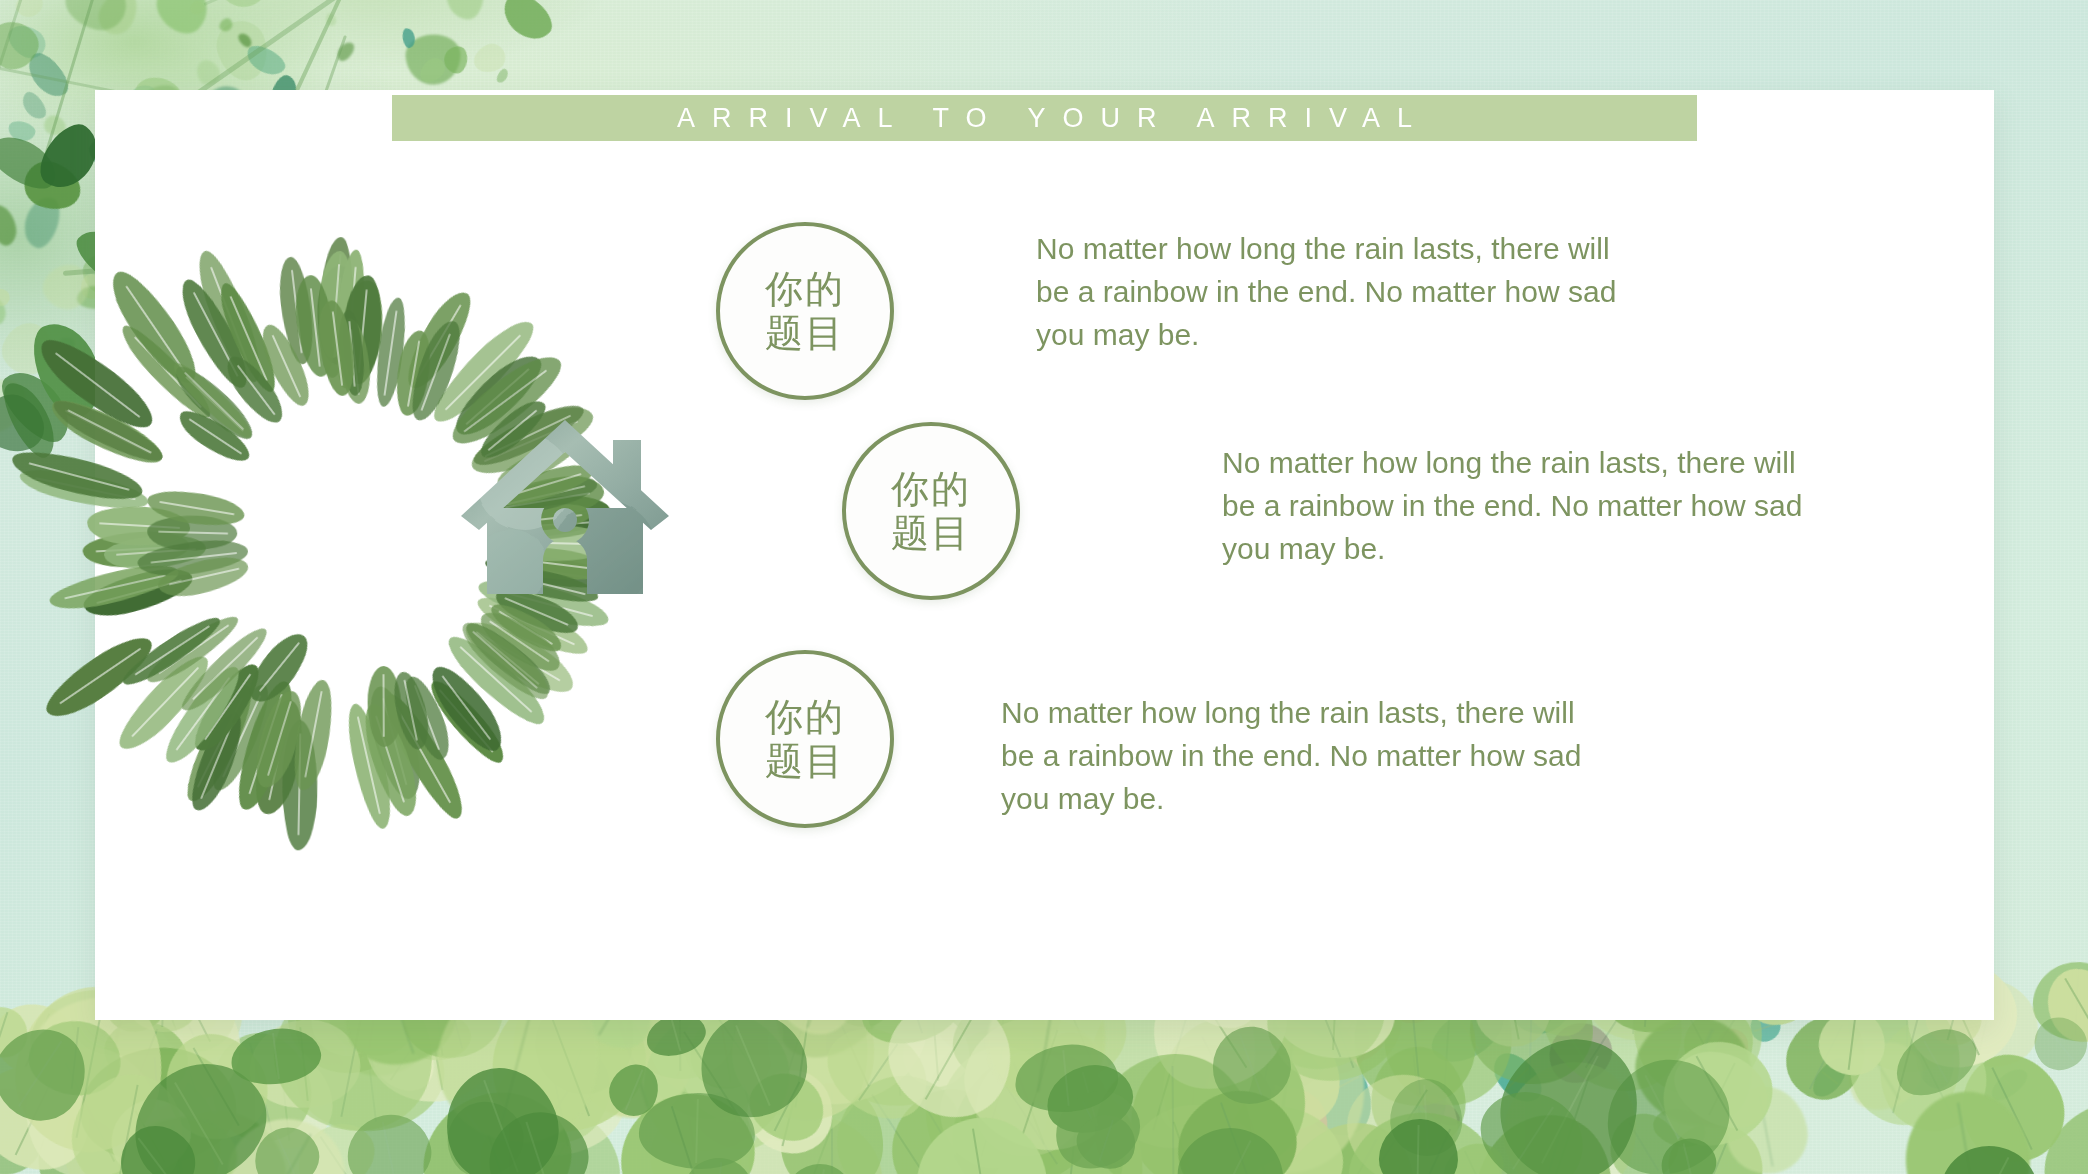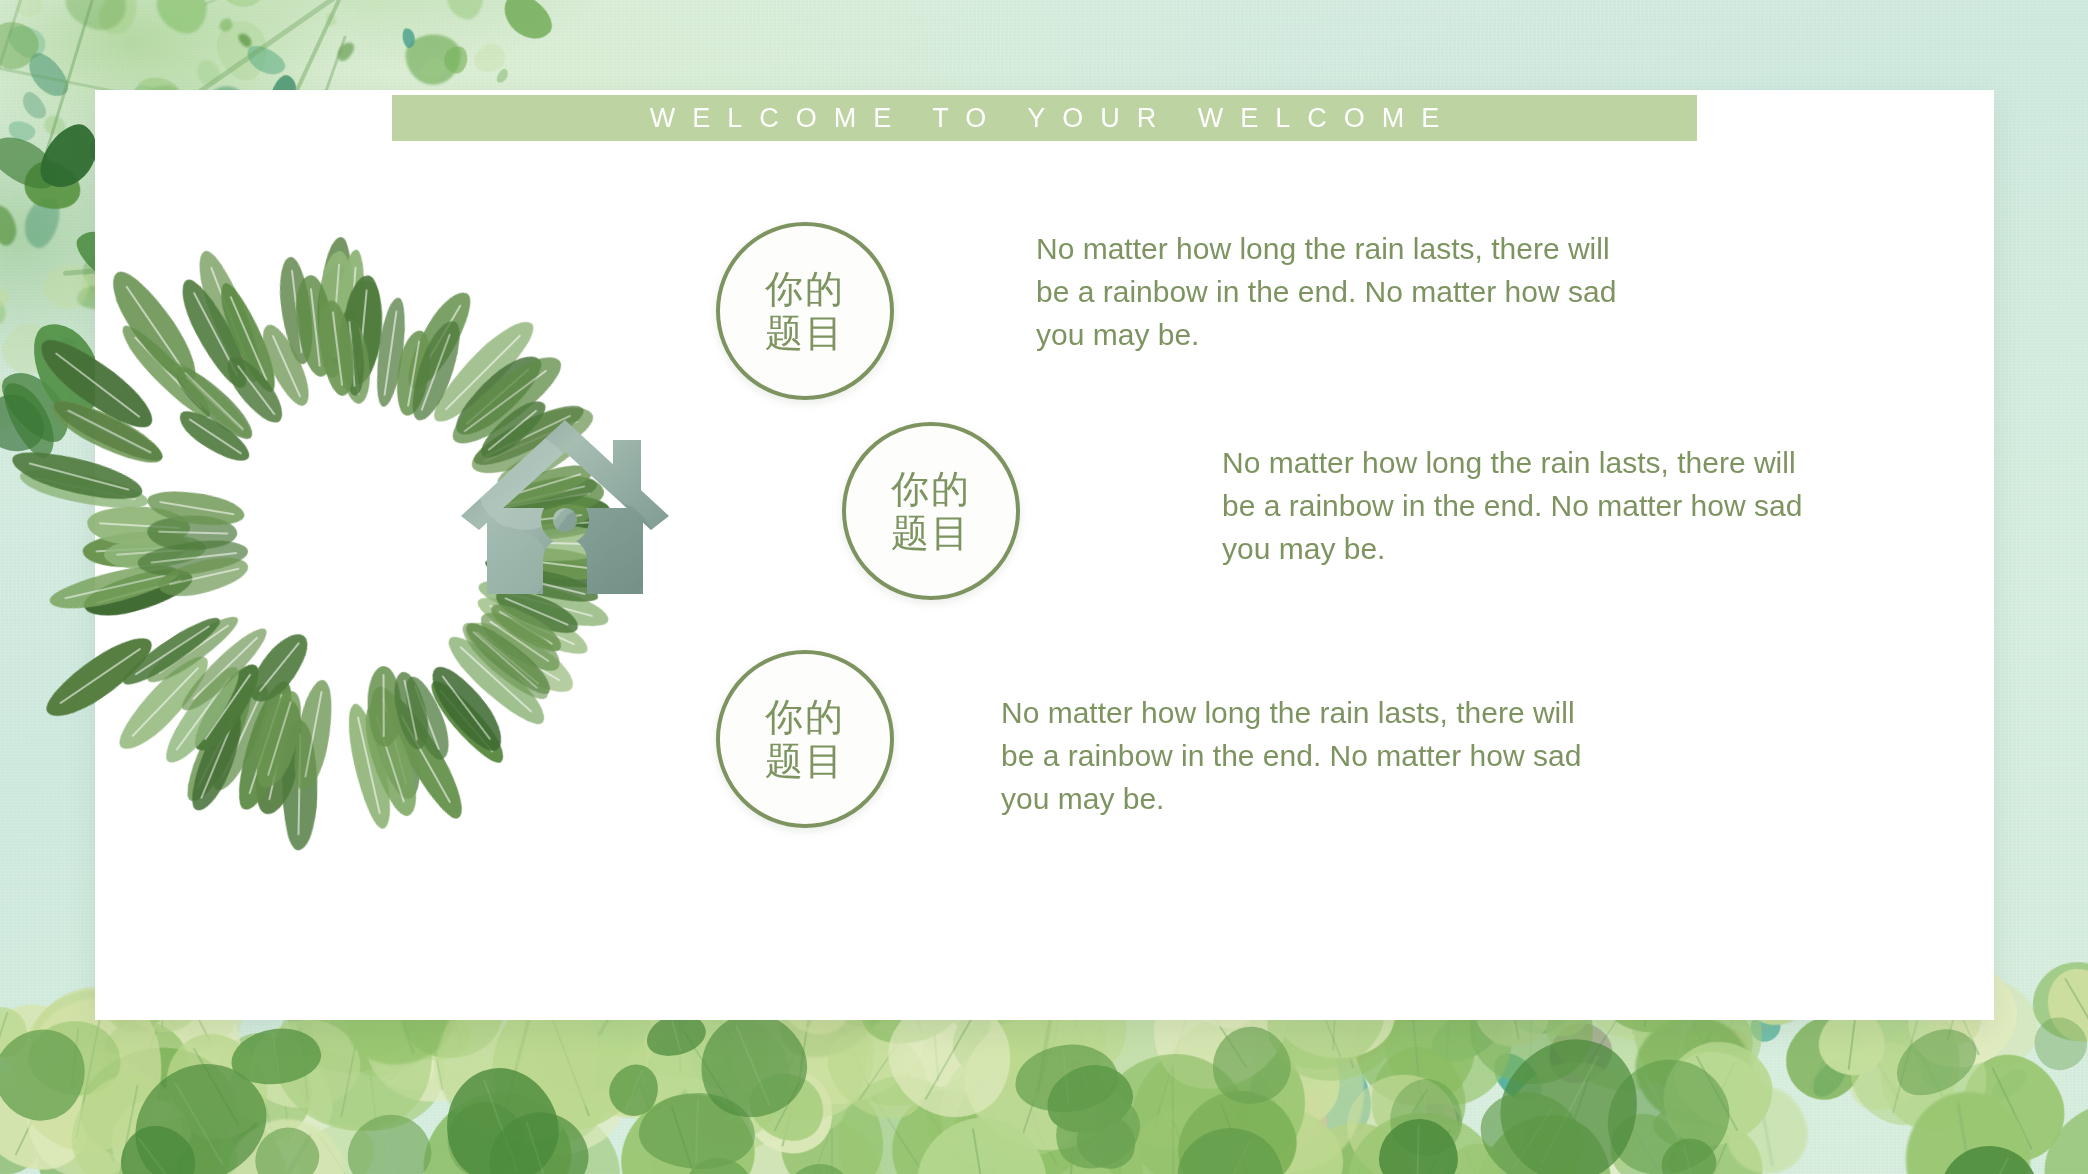--- a/index.html
+++ b/index.html
@@ -428,21 +428,21 @@
         <div class="euc" style="left: -3.64386px; top: 83.8801px; width: 88.9965px; height: 92.0155px; background: rgb(107, 163, 82); opacity: 0.79; transform: rotate(33.1777deg);"></div>
         <div class="euc" style="left: 1478.64px; top: 150.388px; width: 107.453px; height: 88.4162px; background: rgb(93, 154, 71); opacity: 0.63; transform: rotate(32.9184deg);"></div>
         <div class="euc" style="left: 488.14px; top: 168.751px; width: 99.9993px; height: 88.9415px; background: rgb(75, 138, 59); opacity: 0.67; transform: rotate(-18.1206deg);"></div>
         <div class="euc" style="left: 1212.48px; top: 82.965px; width: 77.633px; height: 77.4343px; background: rgb(107, 163, 82); opacity: 0.65; transform: rotate(-19.4928deg);"></div>
       </div>
   </div>
 
   <div class="card"></div>
 
   <div class="banner">
-    <div class="banner-text">WELCOME TO YOUR WELCOME</div>
+    <div class="banner-text">ARRIVAL TO YOUR ARRIVAL</div>
   </div>
 
   <div class="wreath">
     <div id="wreath-leaves">
         <div class="wleaf" style="width: 120.131px; height: 37.7668px; background: rgb(78, 122, 60); opacity: 0.99; transform-origin: -157.585px 50%; transform: translate(-50%, -50%) rotate(-5.6914deg);"></div>
         <div class="wleaf" style="width: 120.401px; height: 30.1136px; background: rgb(162, 193, 137); opacity: 0.85; transform-origin: -150.712px 50%; transform: translate(-50%, -50%) rotate(24.5272deg);"></div>
         <div class="wleaf" style="width: 107.381px; height: 29.0124px; background: rgb(69, 111, 54); opacity: 0.87; transform-origin: -160.226px 50%; transform: translate(-50%, -50%) rotate(-3.6661deg);"></div>
         <div class="wleaf" style="width: 129.903px; height: 27.2533px; background: rgb(63, 107, 50); opacity: 0.85; transform-origin: -169.716px 50%; transform: translate(-50%, -50%) rotate(8.22329deg);"></div>
         <div class="wleaf" style="width: 116.7px; height: 29.7356px; background: rgb(107, 149, 81); opacity: 0.98; transform-origin: -146.542px 50%; transform: translate(-50%, -50%) rotate(7.07728deg);"></div>
         <div class="wleaf" style="width: 122.258px; height: 38.3078px; background: rgb(162, 193, 137); opacity: 0.79; transform-origin: -173.437px 50%; transform: translate(-50%, -50%) rotate(30.478deg);"></div>

